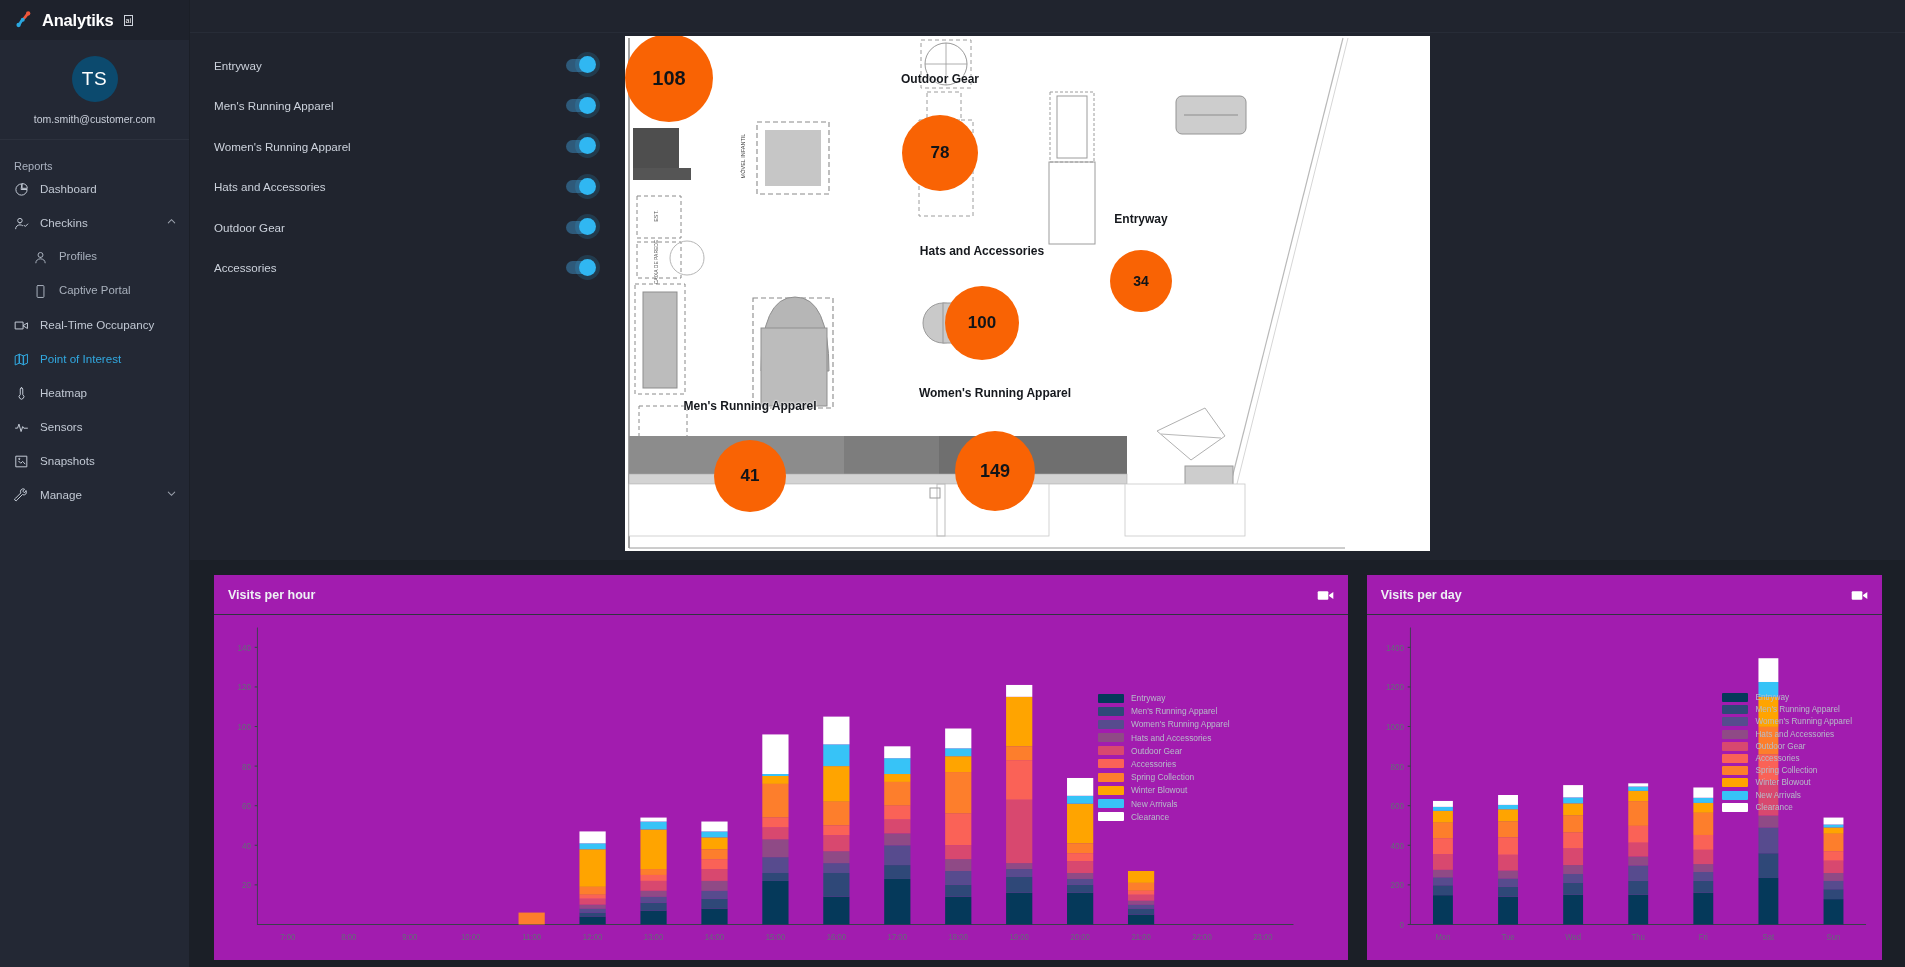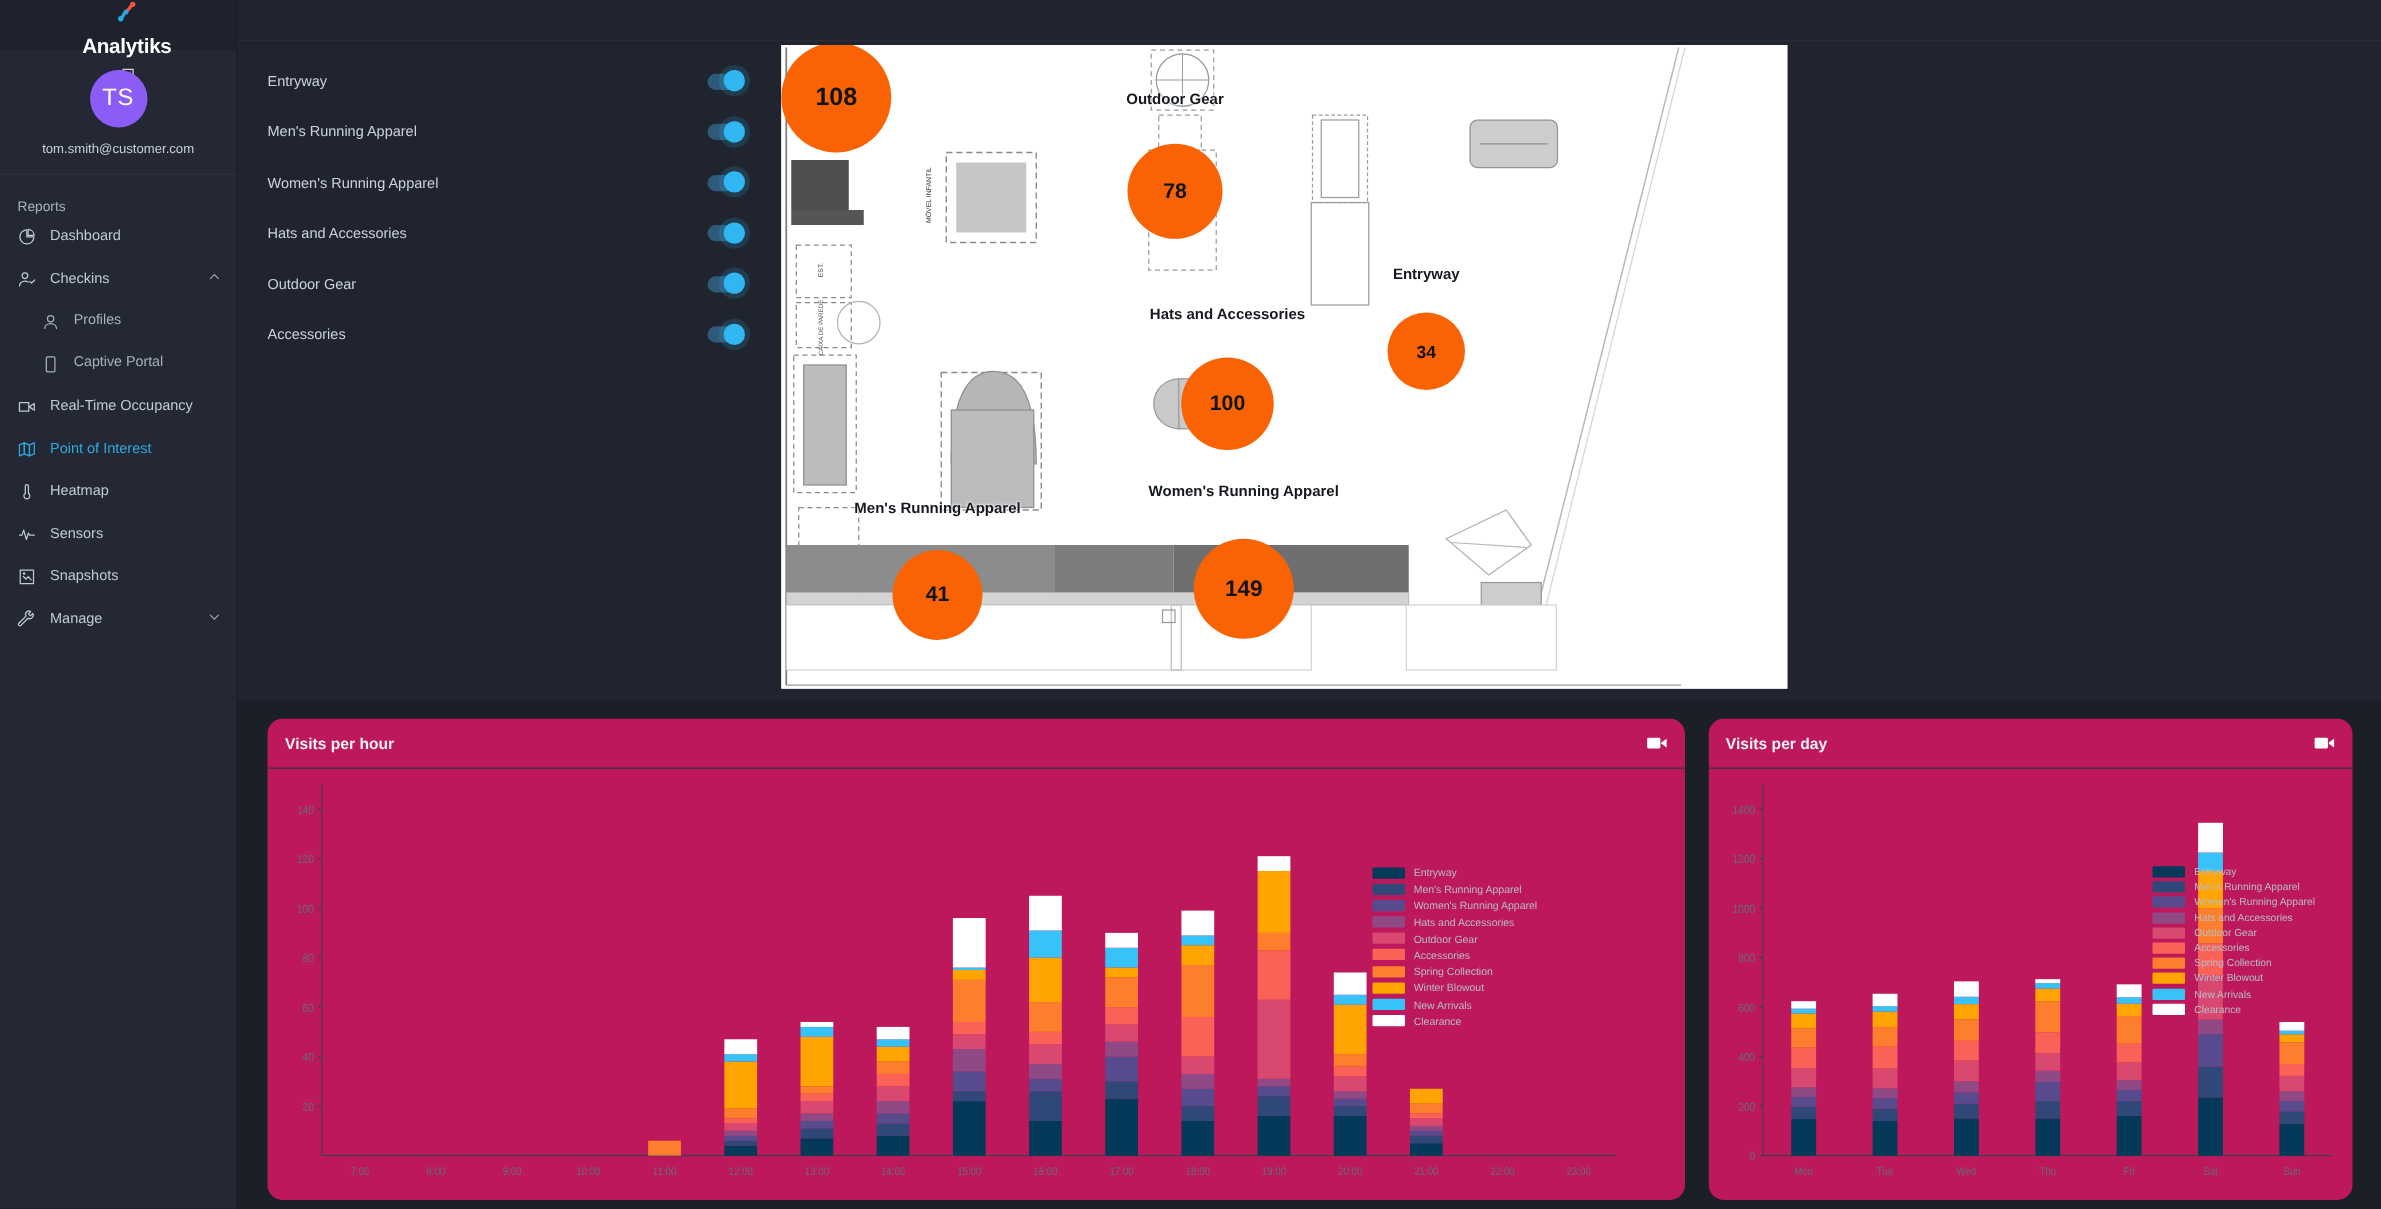--- a/index.html
+++ b/index.html
@@ -13,39 +13,39 @@
 
   
   .sidebar {
     width: 190px; min-width: 190px; height: 967px;
     background: #232834;
     display: flex; flex-direction: column;
     border-right: 1px solid #1b1f27;
   }
   .brand {
     height: 40px; display: flex; align-items: center;
-    padding-left: 14px; background: #1e222c; gap: 8px; flex-direction: column;
+    padding-left: 14px; background: #1e222c; gap: 8px;
   }
   .brand-logo { width: 20px; height: 20px; position: relative; }
   .brand-text {
     color: #ffffff; font-size: 16.5px; font-weight: bold;
     letter-spacing: -0.2px;
   }
   .brand-sup {
     color: #ffffff; font-size: 7px; border: 1px solid #cfd4dd;
     padding: 0px 1px; margin-left: 2px; vertical-align: super;
     line-height: 9px; display: inline-block;
   }
   .profile {
     padding: 16px 0 14px 0; display: flex; flex-direction: column;
     align-items: center; border-bottom: 1px solid #2c313d;
   }
   .avatar {
     width: 46px; height: 46px; border-radius: 50%;
-    background: #8b5cf6; color: #fff; font-size: 19px;
+    background: #0c4a6e; color: #fff; font-size: 19px;
     display: flex; align-items: center; justify-content: center;
     letter-spacing: 0.5px;
   }
   .profile-email {
     margin-top: 11px; color: #c9cfda; font-size: 10.5px;
   }
   .nav { padding-top: 14px; }
   .nav-section-title {
     color: #aab2c0; font-size: 11px; padding: 6px 0 10px 14px;
   }
@@ -116,21 +116,21 @@
     border: none; border-radius: 3px; cursor: pointer;
     letter-spacing: .4px;
   }
 
   
   .charts-row {
     display: flex; gap: 19px; padding: 15px 23px 0 24px;
     height: 400px;
   }
   .card {
-    background: #be185d; border-radius: 12px;
+    background: #a21caf; border-radius: 0;
     display: flex; flex-direction: column; overflow: hidden;
   }
   .card.hour { width: 1254px; }
   .card.day  { width: 570px; }
   .card-head {
     height: 40px; display: flex; align-items: center;
     padding: 0 14px 0 14px; border-bottom: 1px solid #30353f;
   }
   .card-title { flex: 1; color: #eef1f5; font-size: 12.5px; font-weight: bold; }
   .cam-ico { width: 17px; height: 13px; }

